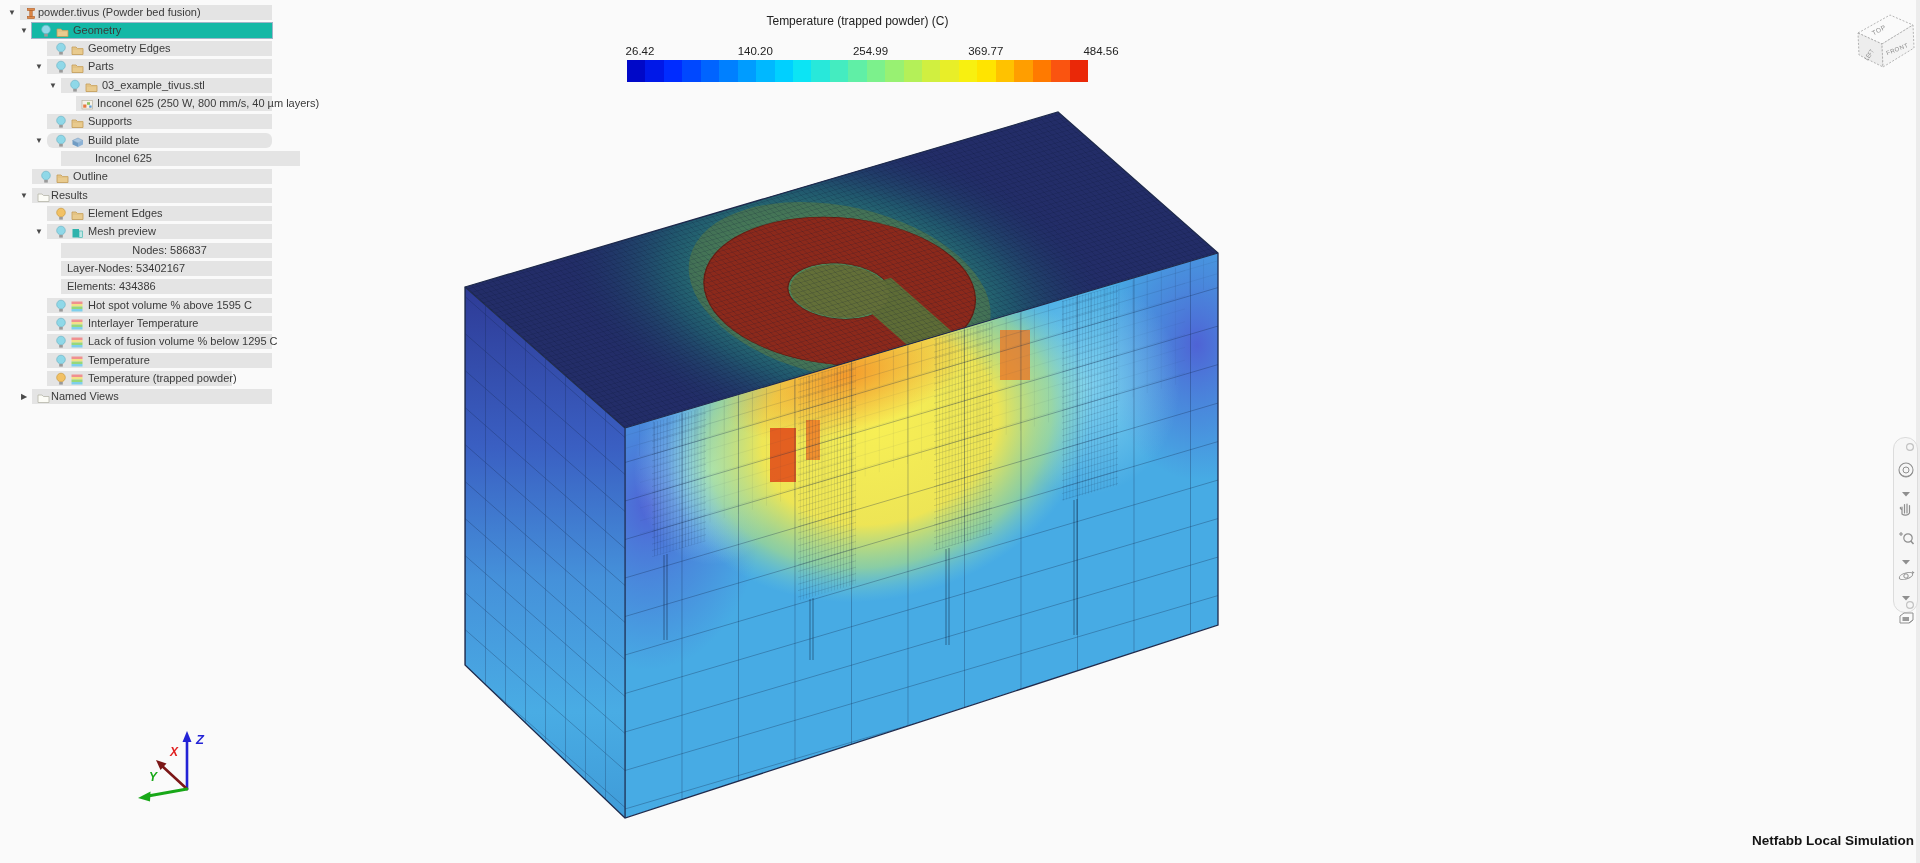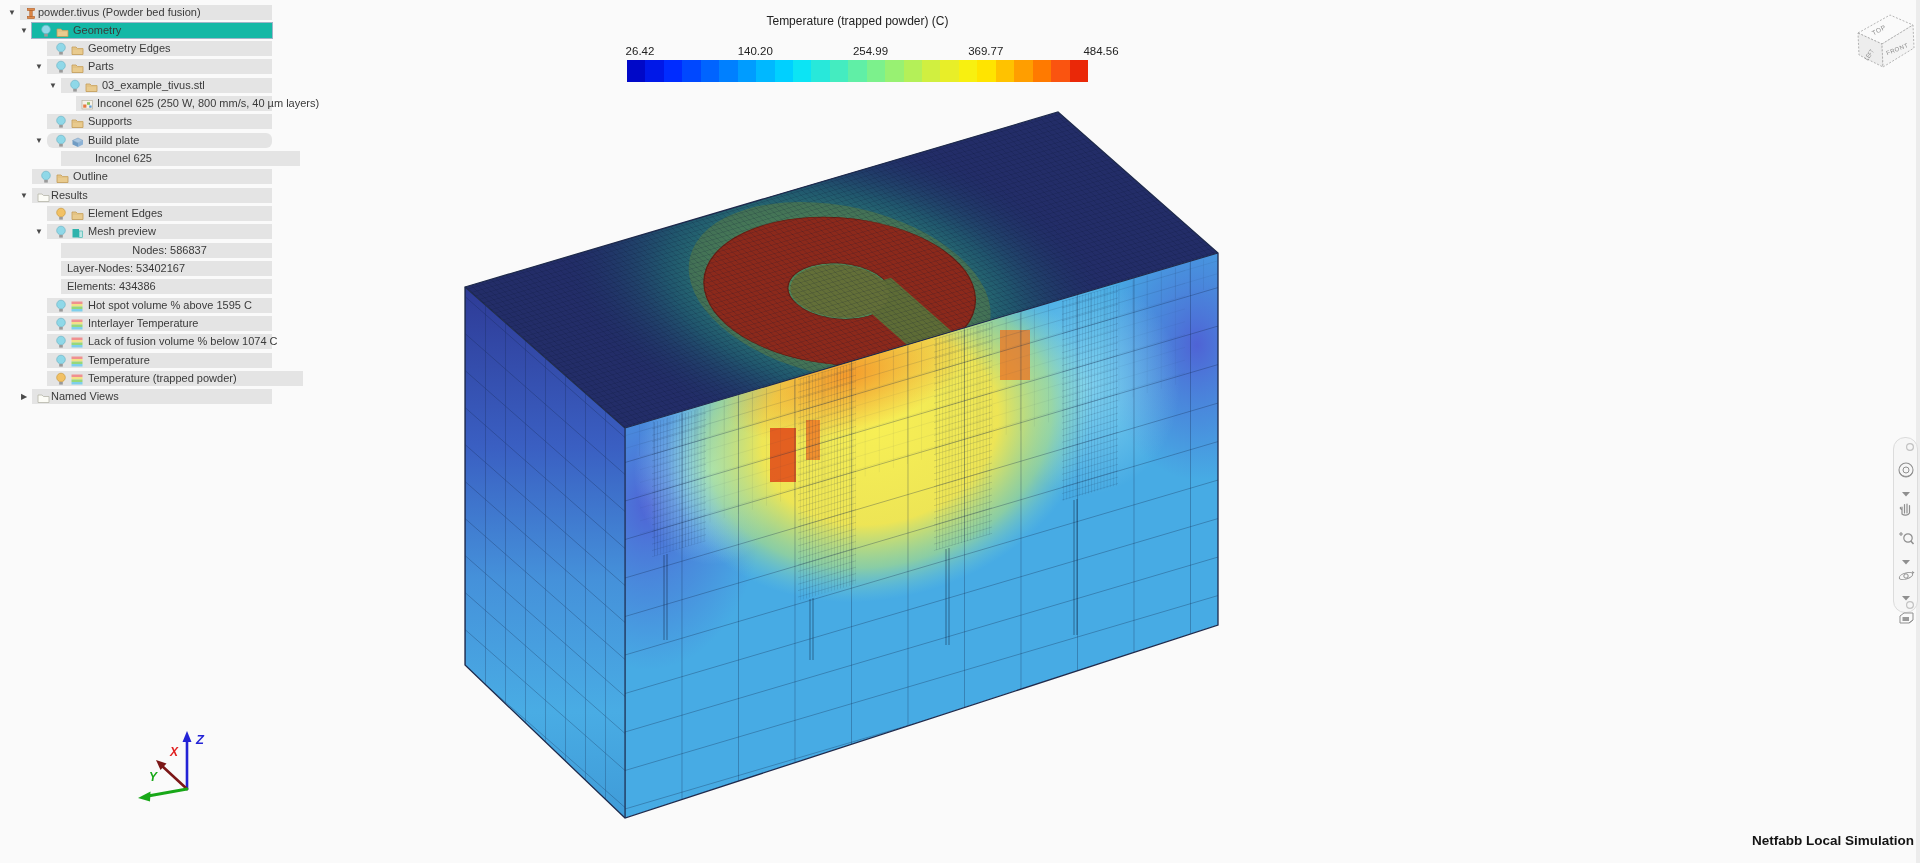--- a/index.html
+++ b/index.html
@@ -381,36 +381,36 @@
       <span class="ticon" style="left: 8px;"><svg width="12" height="14">
           <circle cx="6" cy="5.5" r="4.3" fill="#8fd8e8" stroke="#6fb5c6" stroke-width="0.7"></circle>
           <rect x="4.2" y="10" width="3.6" height="2.6" fill="#9a9a9a"></rect>
         </svg></span>
       <span class="ticon" style="left: 24px;"><svg width="12" height="13">
           <rect x="0.5" y="1.5" width="11" height="2.5" fill="#f09090"></rect>
           <rect x="0.5" y="4" width="11" height="2.5" fill="#f2e286"></rect>
           <rect x="0.5" y="6.5" width="11" height="2.5" fill="#96d87a"></rect>
           <rect x="0.5" y="9" width="11" height="2.5" fill="#7ecfec"></rect>
         </svg></span>
-      <span class="lbl" style="margin-left: 41px;">Lack of fusion volume % below 1074 C</span>
+      <span class="lbl" style="margin-left: 41px;">Lack of fusion volume % below 1295 C</span>
     </div>
     <div class="trow" style="left: 47px; top: 353px; width: 225px;">
       <span class="ticon" style="left: 8px;"><svg width="12" height="14">
           <circle cx="6" cy="5.5" r="4.3" fill="#8fd8e8" stroke="#6fb5c6" stroke-width="0.7"></circle>
           <rect x="4.2" y="10" width="3.6" height="2.6" fill="#9a9a9a"></rect>
         </svg></span>
       <span class="ticon" style="left: 24px;"><svg width="12" height="13">
           <rect x="0.5" y="1.5" width="11" height="2.5" fill="#f09090"></rect>
           <rect x="0.5" y="4" width="11" height="2.5" fill="#f2e286"></rect>
           <rect x="0.5" y="6.5" width="11" height="2.5" fill="#96d87a"></rect>
           <rect x="0.5" y="9" width="11" height="2.5" fill="#7ecfec"></rect>
         </svg></span>
       <span class="lbl" style="margin-left: 41px;">Temperature</span>
     </div>
-    <div class="trow" style="left: 47px; top: 371px; width: 256px;">
+    <div class="trow" style="left: 47px; top: 371px; width: 185px;">
       <span class="ticon" style="left: 8px;"><svg width="12" height="14">
           <circle cx="6" cy="5.5" r="4.3" fill="#f2c164" stroke="#c99a3e" stroke-width="0.7"></circle>
           <rect x="4.2" y="10" width="3.6" height="2.6" fill="#9a9a9a"></rect>
         </svg></span>
       <span class="ticon" style="left: 24px;"><svg width="12" height="13">
           <rect x="0.5" y="1.5" width="11" height="2.5" fill="#f09090"></rect>
           <rect x="0.5" y="4" width="11" height="2.5" fill="#f2e286"></rect>
           <rect x="0.5" y="6.5" width="11" height="2.5" fill="#96d87a"></rect>
           <rect x="0.5" y="9" width="11" height="2.5" fill="#7ecfec"></rect>
         </svg></span>

